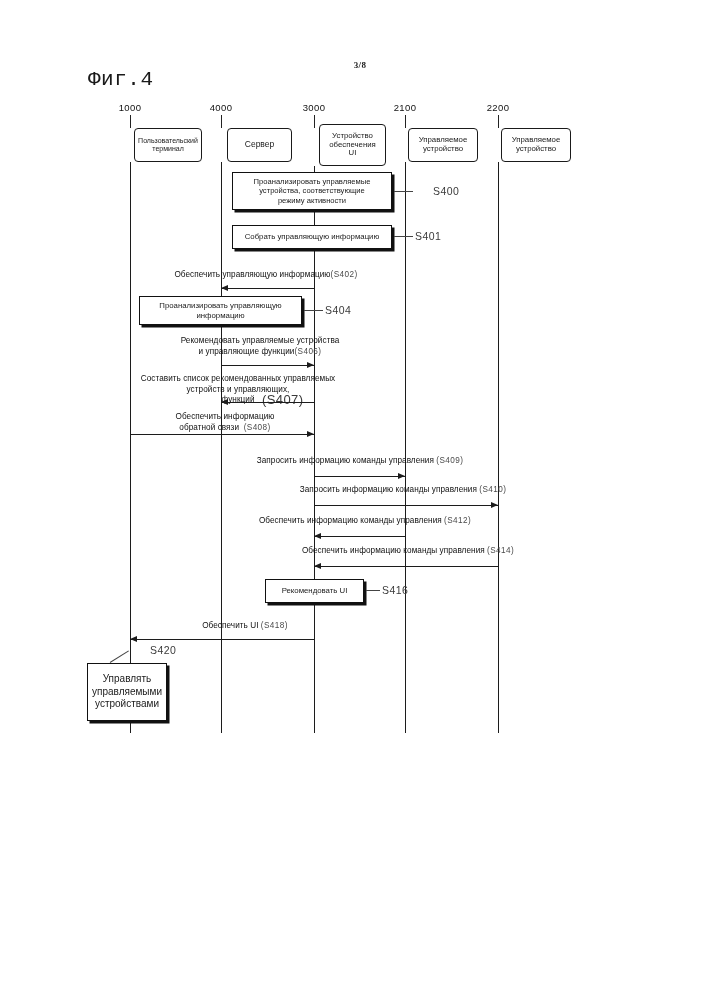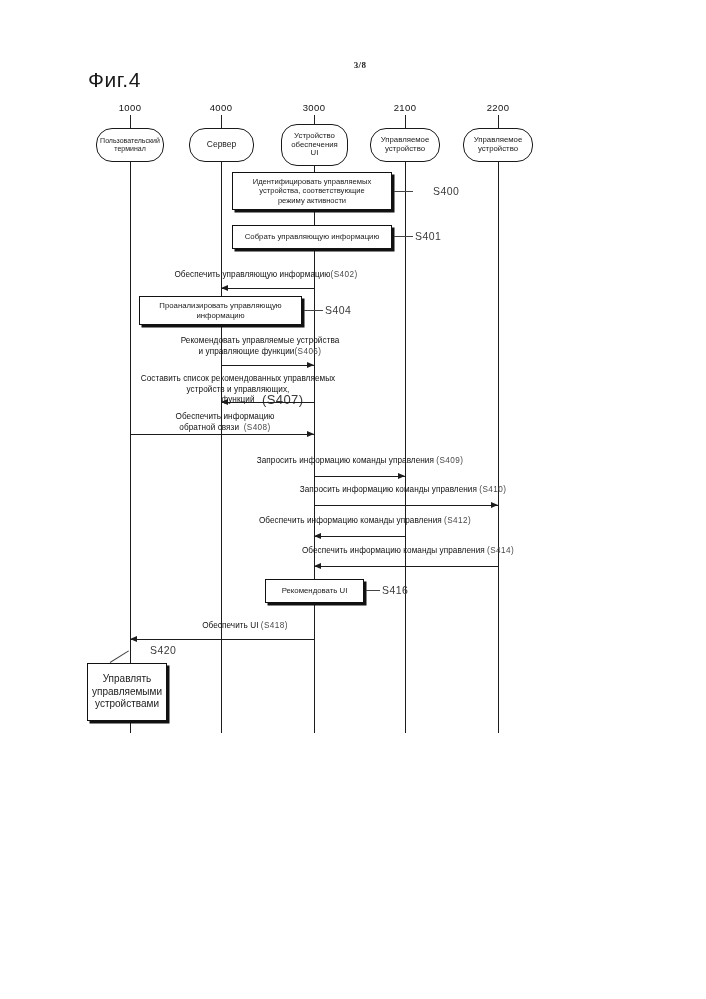--- a/index.html
+++ b/index.html
@@ -11,34 +11,34 @@
   #sheet{position:absolute;left:0;top:0;width:706px;height:999px;}
 
   .page-no{
     position:absolute;left:330px;top:60px;width:60px;text-align:center;
     font-size:9px;font-weight:bold;font-family:"Liberation Serif","DejaVu Serif",serif;
     letter-spacing:.3px;
   }
   .fig-title{
     position:absolute;left:88px;top:68px;
     font-size:21px;font-weight:400;letter-spacing:.5px;
-    font-family:Liberation Sans, sans-serif;
+    font-family:Liberation Mono, monospace;
   }
 
   
   .actor-num{
     position:absolute;font-size:9.5px;text-align:center;width:60px;color:#111;
     letter-spacing:.4px;
   }
   .actor-stem{position:absolute;width:1px;background:#222;}
   .actor-box{
     position:absolute;box-sizing:border-box;
-    border:1px solid #1a1a1a;border-radius:16px;background:#fff;
+    border:1px solid #1a1a1a;border-radius:4px;background:#fff;
     display:flex;align-items:center;justify-content:center;text-align:center;
-    line-height:1.12;padding:1px 2px;
+    line-height:1.12;padding:1px 2px;margin-left:38px;
   }
   .actor-box span{display:block;}
   .lifeline{position:absolute;width:1.3px;background:#1c1c1c;}
 
   
   .pbox{
     position:absolute;box-sizing:border-box;background:#fff;
     border:1.3px solid #111;
     display:flex;align-items:center;justify-content:center;text-align:center;
     line-height:1.25;padding:2px 5px;
@@ -117,21 +117,21 @@
   <div class="actor-box" style="left:463px;top:128px;width:70px;height:34px;font-size:7.8px;">
     <span>
       <span>Управляемое</span>
       <span>устройство</span>
     </span>
   </div>
   <div class="lifeline" style="left:498px;top:162px;height:571px;"></div>
 
   <div class="pbox" style="left:232px;top:172px;width:160px;height:38px;font-size:7.6px;">
     <span>
-      <span>Идентифицировать управляемых</span>
+      <span>Проанализировать управляемые</span>
       <span>устройства, соответствующие</span>
       <span>режиму активности</span>
     </span>
   </div>
   <div class="leader-h" style="left:394px;top:191px;width:19px;"></div>
   <div class="steptag" style="left:433px;top:185px;">S400</div>
 
   <div class="pbox" style="left:232px;top:225px;width:160px;height:24px;font-size:7.8px;">
     <span>
         <span>Собрать управляющую информацию</span>

